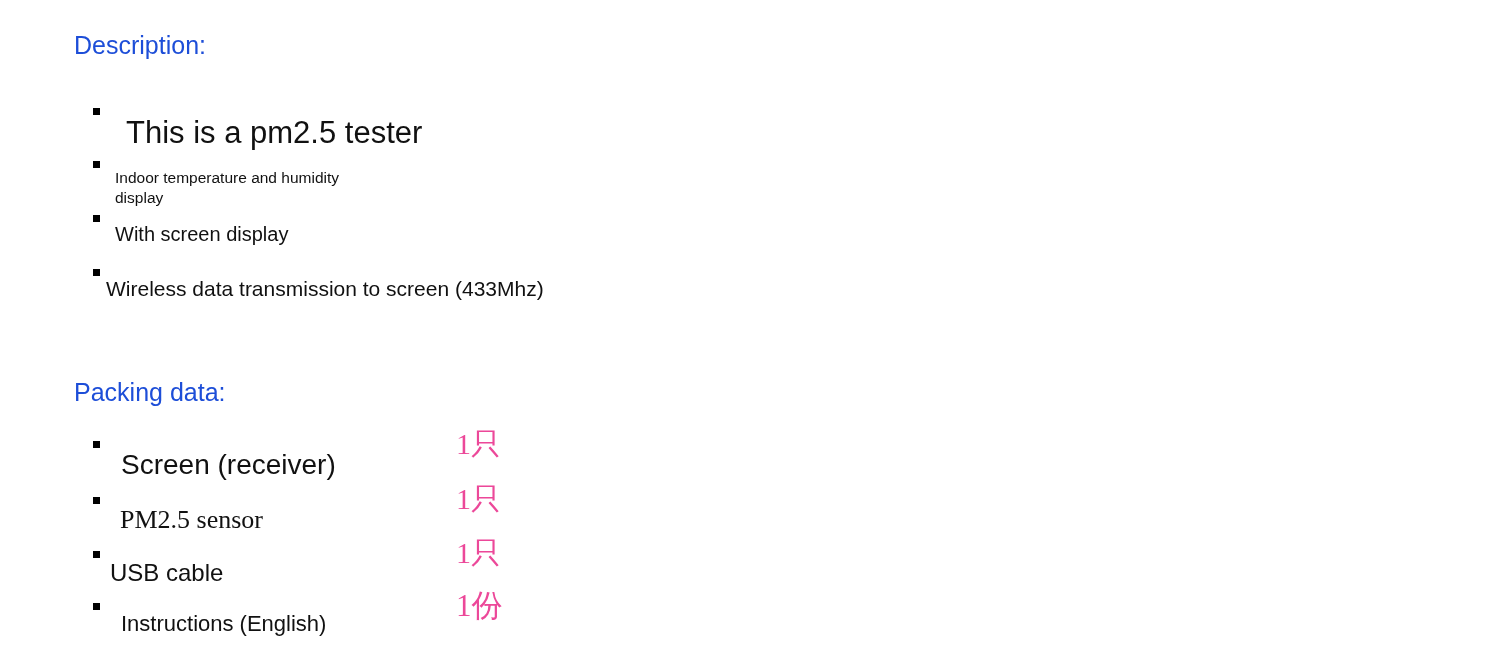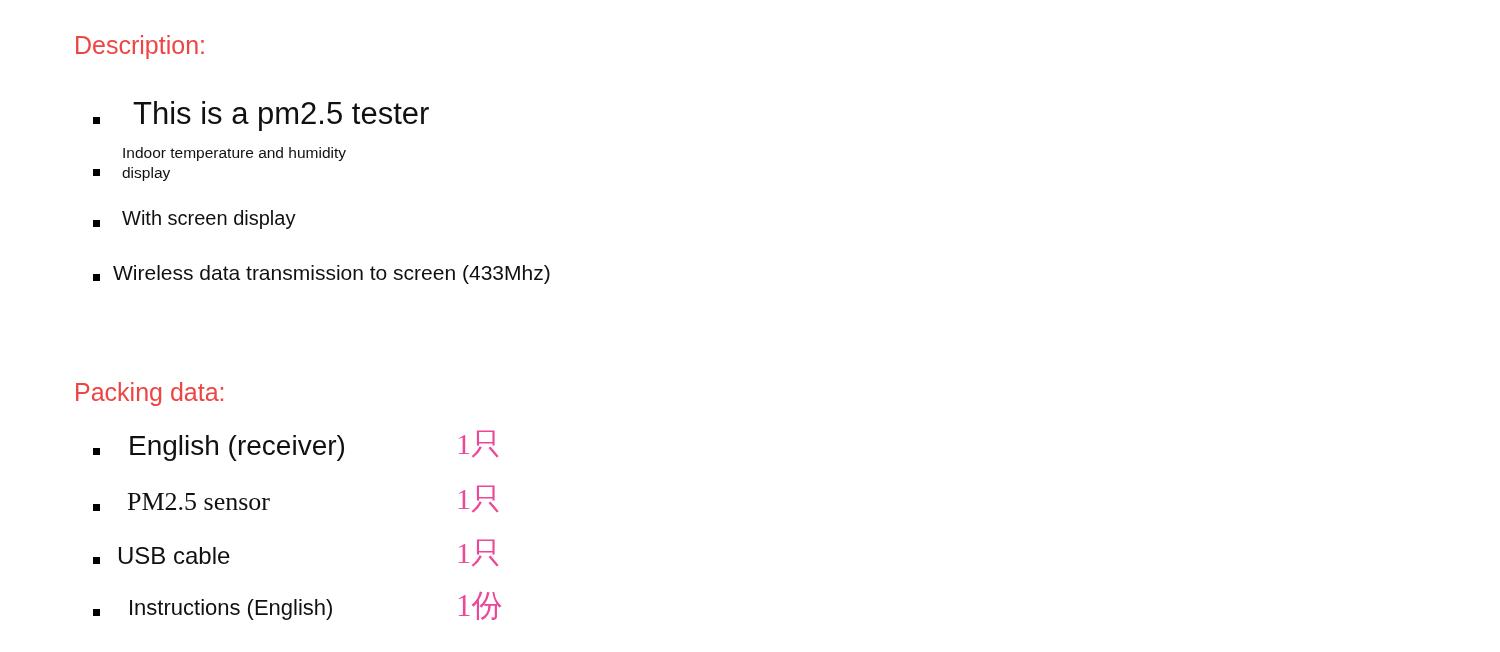--- a/index.html
+++ b/index.html
@@ -21,31 +21,32 @@
     position: absolute;
     inset: 0;
   }
 
   
   .section-heading {
     position: absolute;
     font-size: 25px;
     line-height: 30px;
     font-weight: 400;
-    color: #ef4444;
+    color: #1d4ed8;
     white-space: nowrap;
   }
   #heading-description { left: 74px; top: 30px; }
   #heading-packing     { left: 74px; top: 377px; }
 
   
   .bullet-row {
     position: absolute;
     display: flex;
-    align-items: center;
+    align-items: flex-start;
+    flex-direction: column;
   }
   .bullet-marker {
     width: 7px;
     height: 7px;
     background: #000000;
     flex: 0 0 auto;
     display: block;
   }
   .bullet-text {
     white-space: pre-line;
@@ -127,21 +128,21 @@
   <div class="bullet-row" id="desc-item-3">
     <span class="bullet-marker"></span>
     <span class="bullet-text">Wireless data transmission to screen (433Mhz)</span>
   </div>
 
 
   <div class="section-heading" id="heading-packing">Packing data:</div>
 
   <div class="bullet-row" id="pack-item-0">
     <span class="bullet-marker"></span>
-    <span class="bullet-text">English (receiver)</span>
+    <span class="bullet-text">Screen (receiver)</span>
   </div>
   <div class="qty-text" id="pack-qty-0">1只</div>
 
   <div class="bullet-row" id="pack-item-1">
     <span class="bullet-marker"></span>
     <span class="bullet-text">PM2.5 sensor</span>
   </div>
   <div class="qty-text" id="pack-qty-1">1只</div>
 
   <div class="bullet-row" id="pack-item-2">

